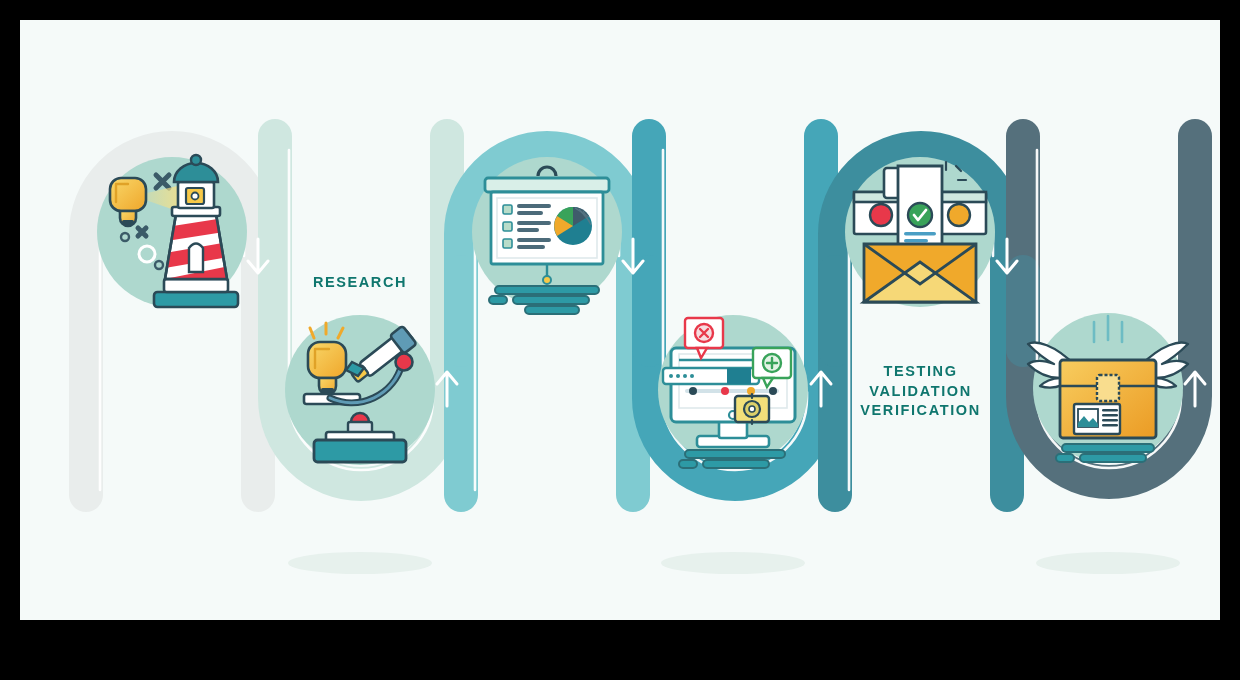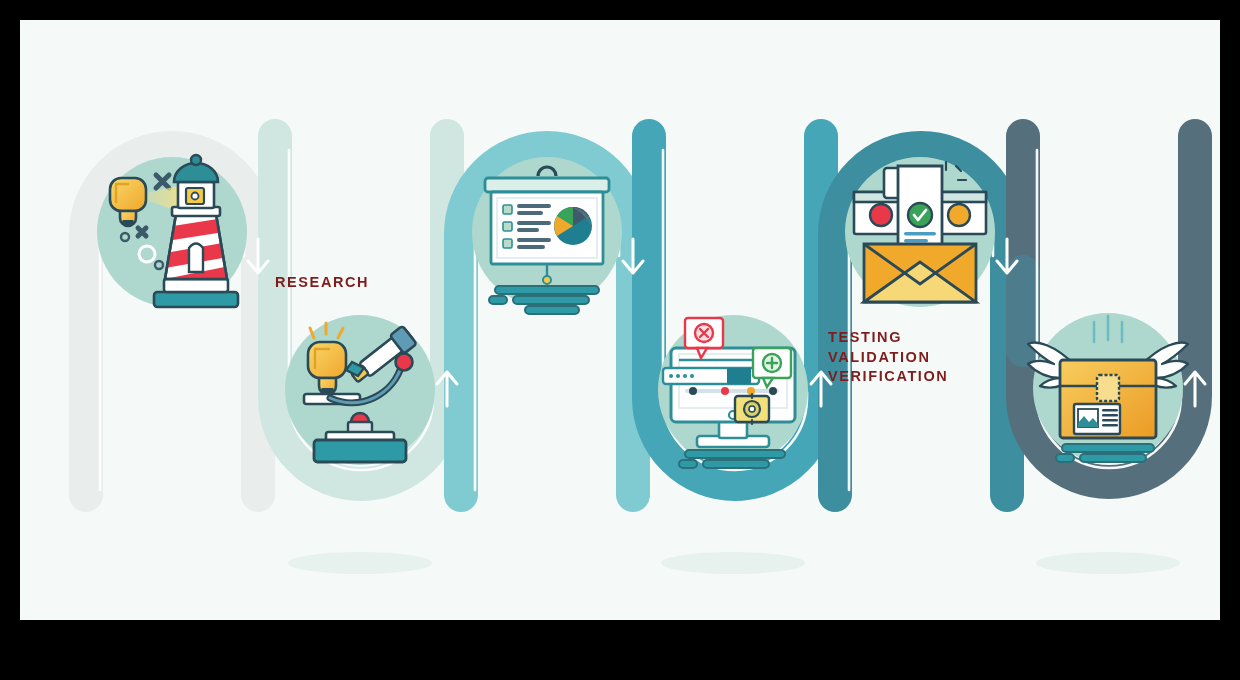--- a/index.html
+++ b/index.html
@@ -1,22 +1,22 @@
 <!DOCTYPE html>
 <html><head>
 <meta charset="utf-8">
 <style>
   html,body{margin:0;padding:0;background:#000;}
   body{width:1240px;height:680px;overflow:hidden;
        font-family:"Liberation Sans","DejaVu Sans",sans-serif;}
   #canvas{position:absolute;left:20px;top:20px;width:1200px;height:600px;
           background:#f5faf9;overflow:hidden;}
   svg.stage{position:absolute;left:0;top:0;width:1200px;height:600px;}
-  .label{position:absolute;text-align:left;font-weight:bold;
-         color:#7f1d1d;letter-spacing:1.6px;line-height:1.35;
+  .label{position:absolute;text-align:center;font-weight:bold;
+         color:#0f766e;letter-spacing:1.6px;line-height:1.35;
          font-size:14.5px;white-space:pre-line;}
 </style>
 </head>
 <body>
 
 <div id="canvas">
 
   <svg class="stage" viewBox="0 0 1200 600">
     <defs>
       <clipPath id="clipHalfTop">
@@ -369,17 +369,17 @@
         <rect x="-52" y="66" width="18" height="8" rx="4"></rect>
       </g>
     </g>
   </svg>
 
 
   <div class="label" style="left:255px;top:253px;width:170px;">RESEARCH</div>
 
 
 
-  <div class="label" style="left:808px;top:308px;width:185px;">TESTING
+  <div class="label" style="left:808px;top:342px;width:185px;">TESTING
 VALIDATION
 VERIFICATION</div>
 
 </div>
 
 </body></html>

